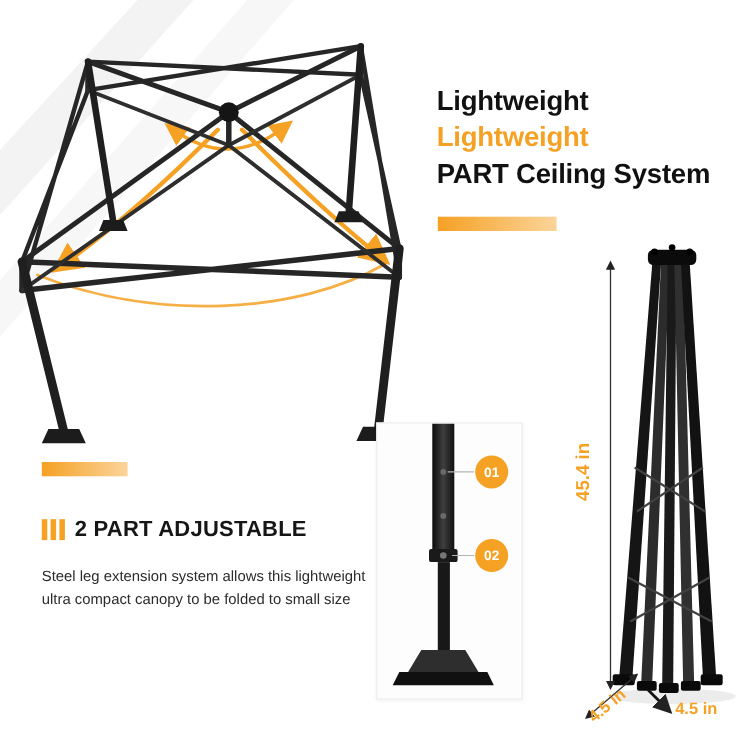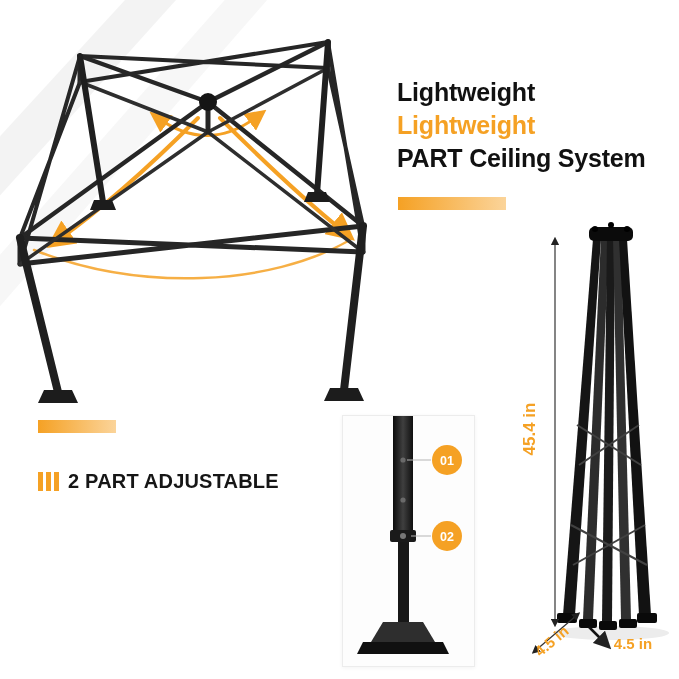--- a/index.html
+++ b/index.html
@@ -31,21 +31,20 @@
   .feature-title { font-size:20px; font-weight:700; color:#161616; letter-spacing:.2px; }
   .feature-desc {
     position:absolute; left:38px; top:513px; z-index:2;
     font-size:13.5px; line-height:21px; color:var(--color-body_text,#2b2b2b);
   }
 
   .leg-card {
     position:absolute; left:342px; top:384px; width:133px; height:252px; z-index:2;
     background:#fdfdfd; border:1px solid #ececec; box-sizing:border-box;
     box-shadow:0 1px 4px rgba(0,0,0,.05);
-    margin-top:31px;
   }
   .leg-card svg { display:block; width:100%; height:100%; }
 
   .folded-art { position:absolute; left:505px; top:215px; width:174px; height:464px; z-index:1; }
 
   svg text { font-family:"Liberation Sans", sans-serif; }
   .accent-label { fill:var(--color-accent,#F5A124); font-weight:bold; }
   .callout-num { fill:#ffffff; font-weight:bold; font-size:12.5px; }
 </style>
 </head>
@@ -115,20 +114,24 @@
 
   <div class="feature-bar"></div>
   <div class="feature-title-row">
     <div class="bars-icon">
         <span></span>
         <span></span>
         <span></span>
       </div>
     <div class="feature-title">2 PART ADJUSTABLE</div>
   </div>
+  <div class="feature-desc">
+    <div>Steel leg extension system allows this lightweight</div>
+    <div>ultra compact canopy to be folded to small size</div>
+  </div>
 
   <div class="leg-card">
     <svg viewBox="0 0 131 250">
       <defs>
         <linearGradient id="tubeGrad" x1="0" y1="0" x2="1" y2="0">
           <stop offset="0" stop-color="#0c0c0c"></stop>
           <stop offset="0.5" stop-color="#3f3f3f"></stop>
           <stop offset="1" stop-color="#101010"></stop>
         </linearGradient>
       </defs>

